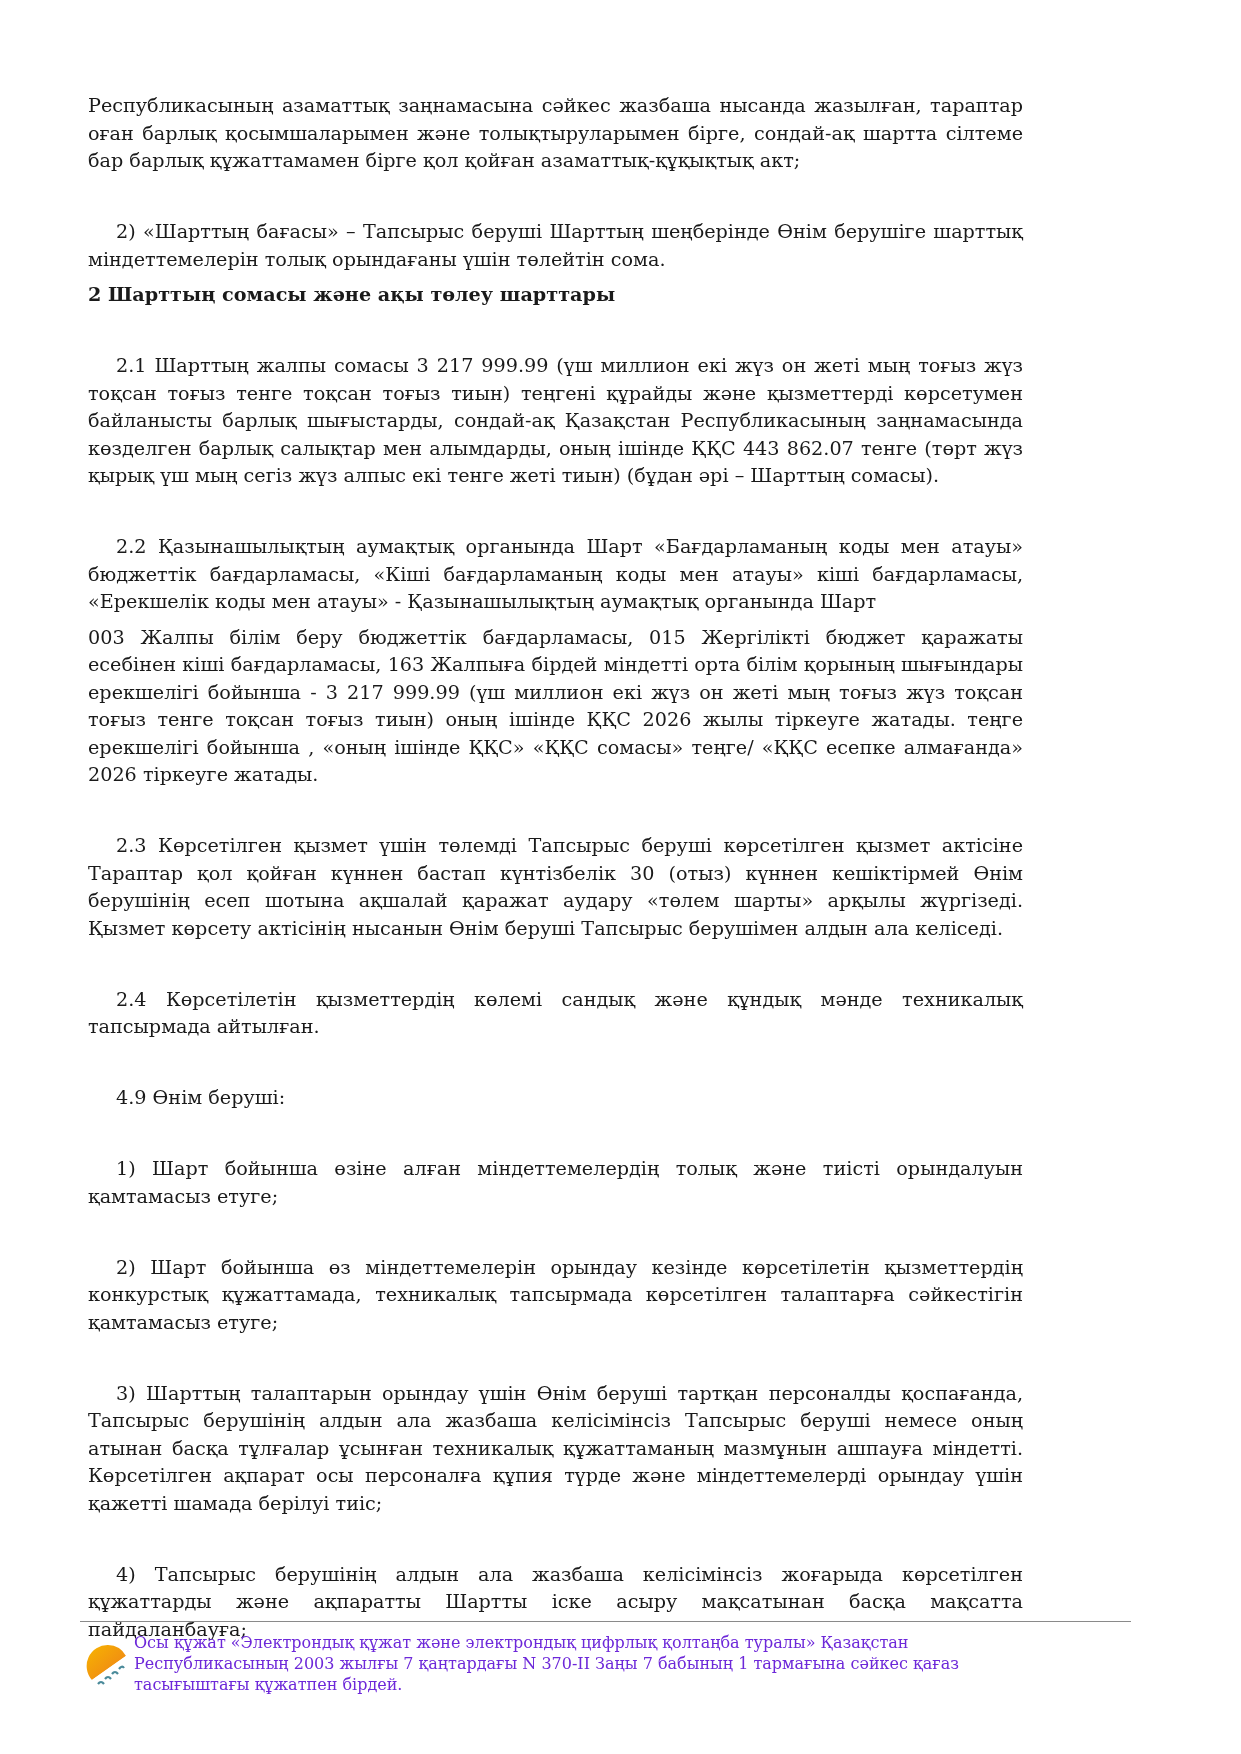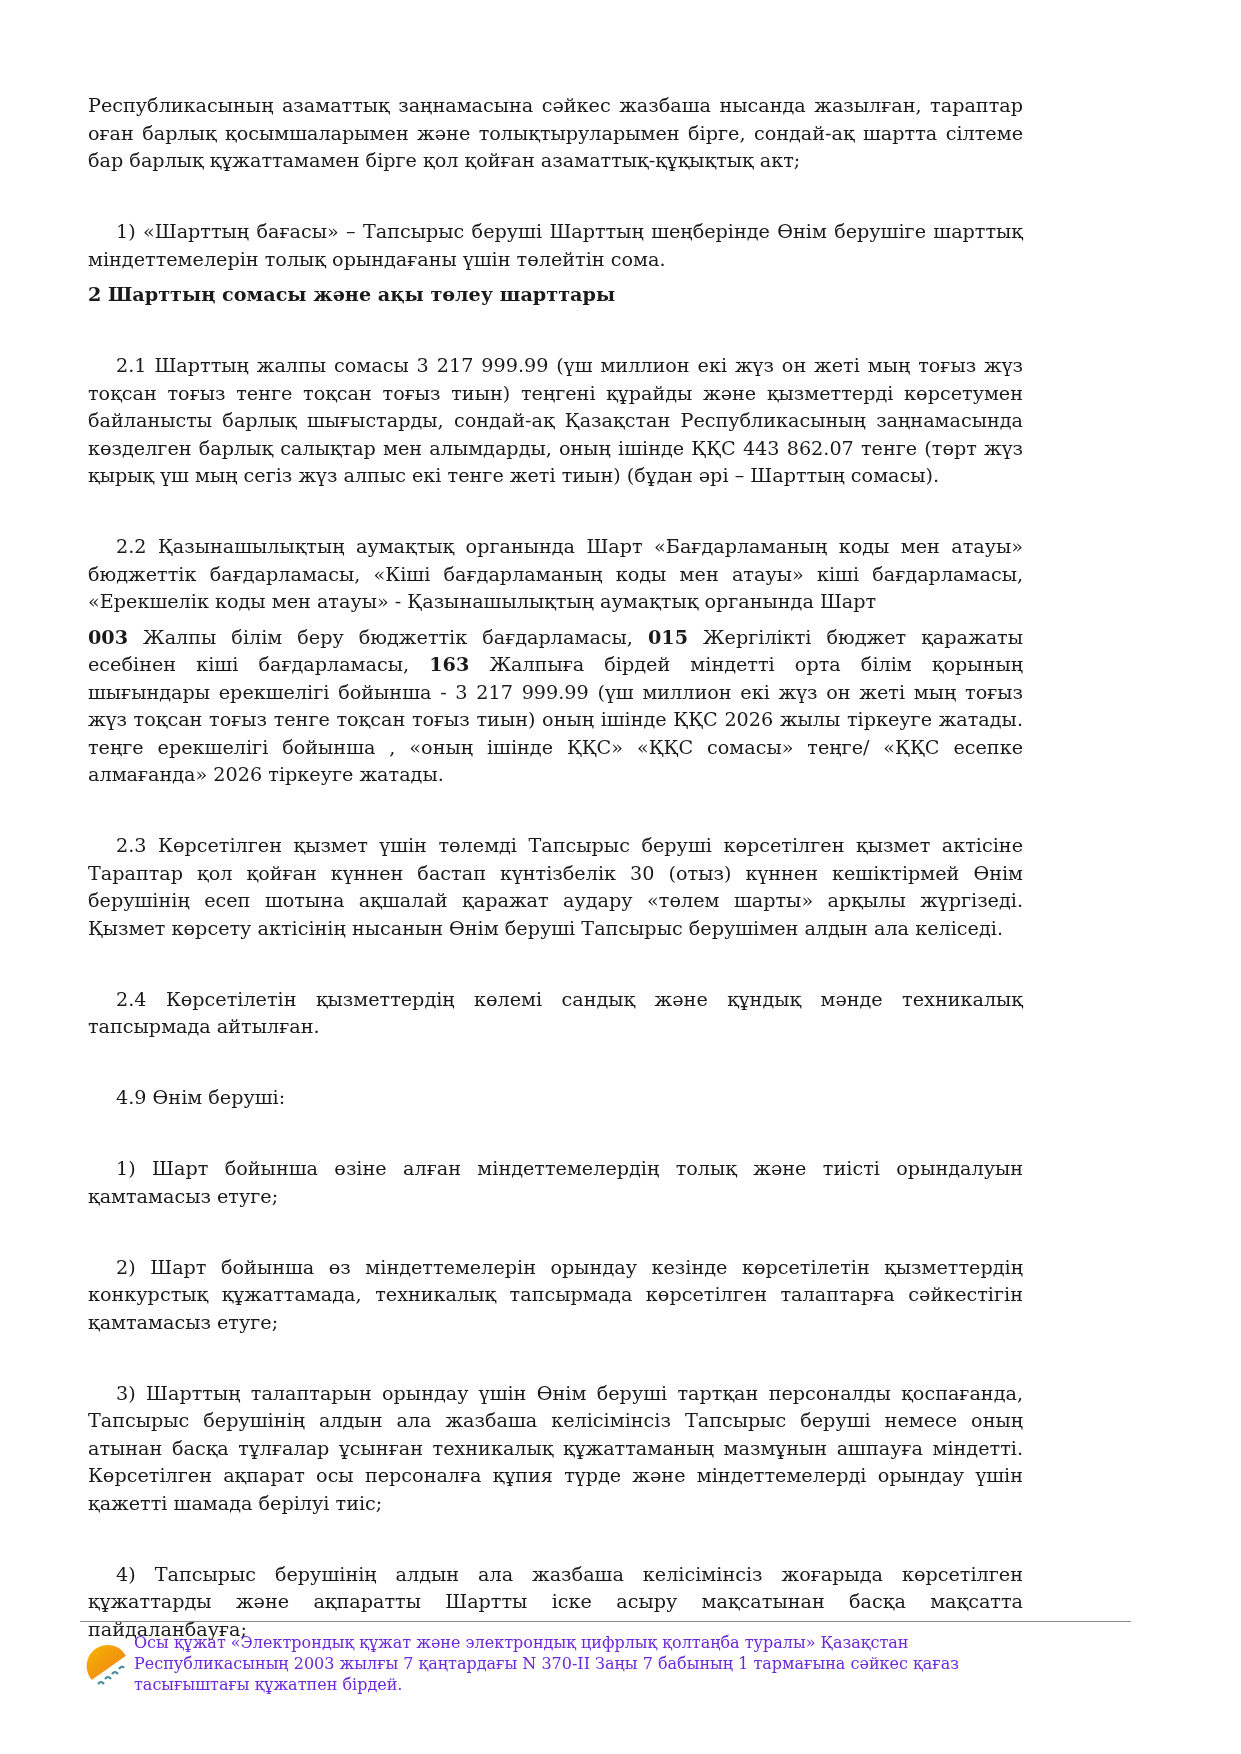--- a/index.html
+++ b/index.html
@@ -6,38 +6,38 @@
     body { width: 1241px; height: 1754px; position: relative; overflow: hidden; color: #1a1a1a; }
     .page {
       position: absolute; left: 80px; top: 84px; width: 951px;
       font-family: "DejaVu Serif", serif; font-size: 19.2px; line-height: 27.5px;
     }
     .page p { margin: 8px; text-align: justify; text-align-last: left; }
     .indent { text-indent: 28px; }
     .gap { height: 27.5px; }
     .heading { text-align: left; font-weight: bold; margin: 4px 0 0 0; }
     .heading-2 { margin-top: 8px; }
-    b { font-weight: bold; }
+    b { font-weight: normal; }
     .footer {
       position: absolute; left: 80px; top: 1621px; width: 1051px;
       border-top: 1.5px solid #8a8a8a;
     }
     .footer-logo { position: absolute; left: 4px; top: 20px; width: 48px; height: 48px; }
     .footer-text {
       position: absolute; left: 54px; top: 10px; width: 900px;
       font-family: "DejaVu Serif", serif; font-size: 16px; line-height: 21px; color: #6d28d9;
     }
   </style>
 </head>
 <body>
 
 <div class="page">
   <p>Республикасының азаматтық заңнамасына сәйкес жазбаша нысанда жазылған, тараптар оған барлық қосымшаларымен және толықтыруларымен бірге, сондай-ақ шартта сілтеме бар барлық құжаттамамен бірге қол қойған азаматтық-құқықтық акт;</p>
   <div class="gap"></div>
-  <p class="indent">1) «Шарттың бағасы» – Тапсырыс беруші Шарттың шеңберінде Өнім берушіге шарттық міндеттемелерін толық орындағаны үшін төлейтін сома.</p>
+  <p class="indent">2) «Шарттың бағасы» – Тапсырыс беруші Шарттың шеңберінде Өнім берушіге шарттық міндеттемелерін толық орындағаны үшін төлейтін сома.</p>
   <p class="heading">2 Шарттың сомасы және ақы төлеу шарттары</p>
   <div class="gap"></div>
   <p class="indent">2.1 Шарттың жалпы сомасы 3 217 999.99 (үш миллион екі жүз он жеті мың тоғыз жүз тоқсан тоғыз тенге тоқсан тоғыз тиын) теңгені құрайды және қызметтерді көрсетумен байланысты барлық шығыстарды, сондай-ақ Қазақстан Республикасының заңнамасында көзделген барлық салықтар мен алымдарды, оның ішінде ҚҚС 443 862.07 тенге (төрт жүз қырық үш мың сегіз жүз алпыс екі тенге жеті тиын) (бұдан әрі – Шарттың сомасы).</p>
   <div class="gap"></div>
   <p class="indent">2.2 Қазынашылықтың аумақтық органында Шарт «Бағдарламаның коды мен атауы» бюджеттік бағдарламасы, «Кіші бағдарламаның коды мен атауы» кіші бағдарламасы, «Ерекшелік коды мен атауы» - Қазынашылықтың аумақтық органында Шарт</p>
   <p><b>003</b><span> Жалпы білім беру бюджеттік бағдарламасы, </span><b>015</b><span> Жергілікті бюджет қаражаты есебінен кіші бағдарламасы, </span><b>163</b><span> Жалпыға бірдей міндетті орта білім қорының шығындары ерекшелігі бойынша - 3 217 999.99 (үш миллион екі жүз он жеті мың тоғыз жүз тоқсан тоғыз тенге тоқсан тоғыз тиын) оның ішінде ҚҚС 2026 жылы тіркеуге жатады. теңге ерекшелігі бойынша , «оның ішінде ҚҚС» «ҚҚС сомасы» теңге/ «ҚҚС есепке алмағанда» 2026 тіркеуге жатады.</span></p>
   <div class="gap"></div>
   <p class="indent">2.3 Көрсетілген қызмет үшін төлемді Тапсырыс беруші көрсетілген қызмет актісіне Тараптар қол қойған күннен бастап күнтізбелік 30 (отыз) күннен кешіктірмей Өнім берушінің есеп шотына ақшалай қаражат аудару «төлем шарты» арқылы жүргізеді. Қызмет көрсету актісінің нысанын Өнім беруші Тапсырыс берушімен алдын ала келіседі.</p>
   <div class="gap"></div>
   <p class="indent">2.4 Көрсетілетін қызметтердің көлемі сандық және құндық мәнде техникалық тапсырмада айтылған.</p>

